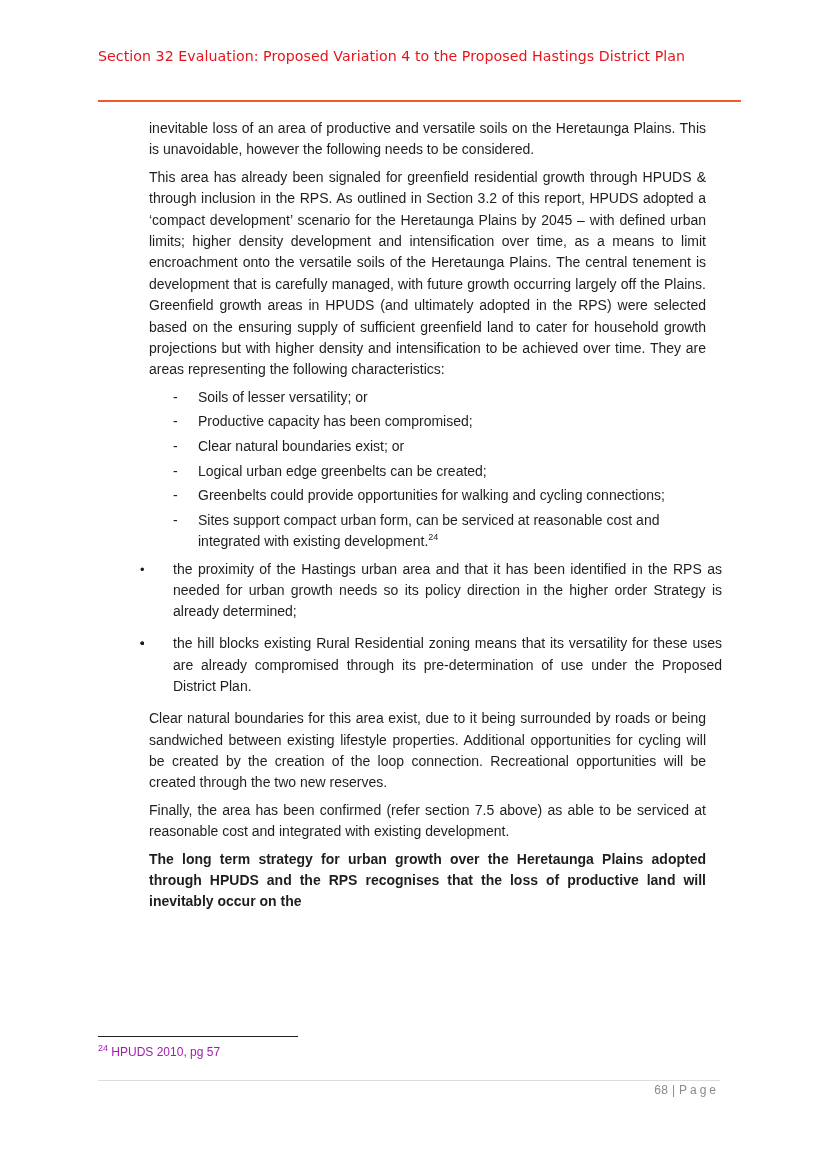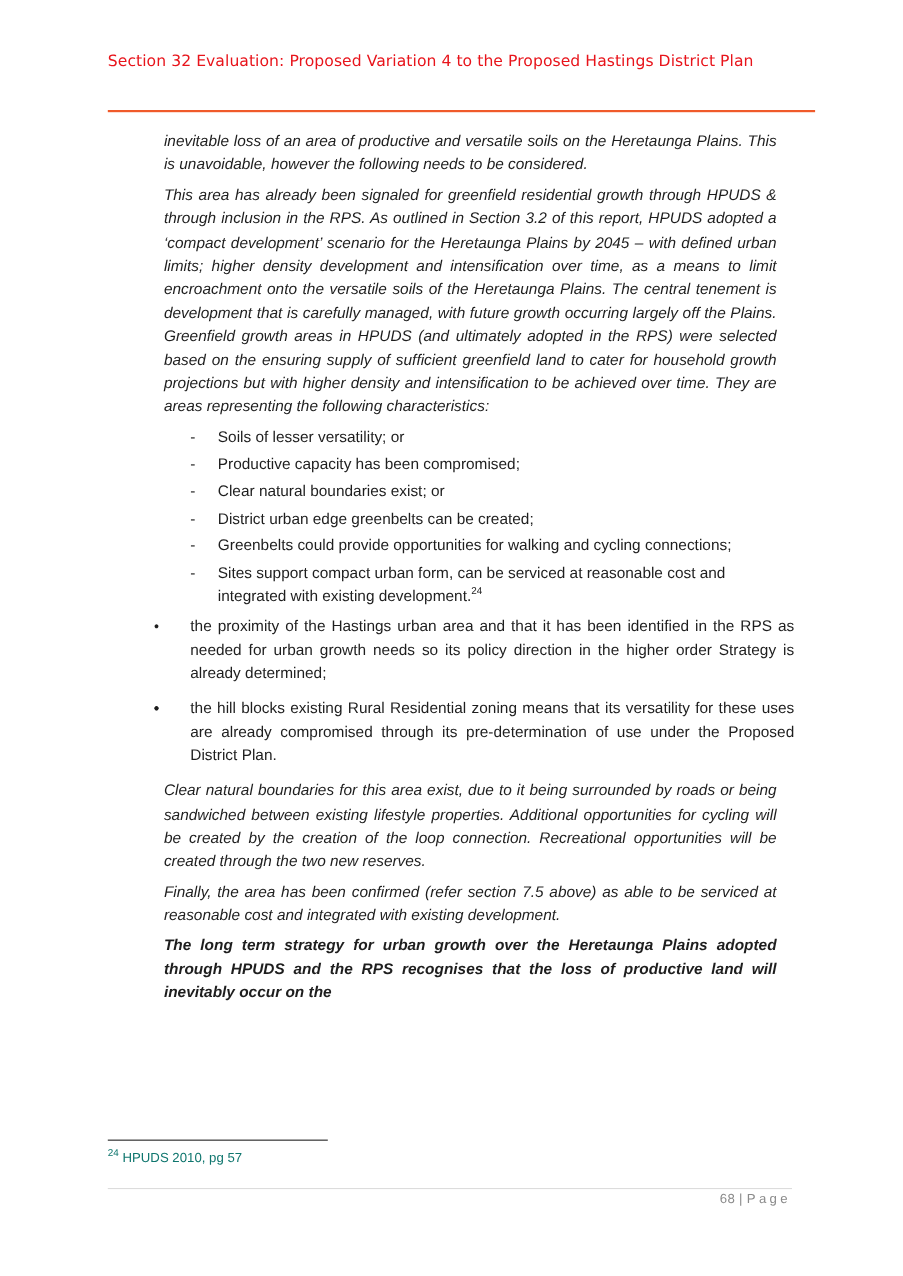--- a/index.html
+++ b/index.html
@@ -42,21 +42,20 @@
       width: 573px;
       font-family: "Liberation Sans", "DejaVu Sans", sans-serif;
       font-size: 14px;
       line-height: 21.4px;
       color: #1e1e1e;
     }
     .para {
       margin: 0 16px 6px 0;
       text-align: justify;
       text-align-last: left;
-      font-style: italic;
     }
     .para.bold {
       font-weight: bold;
     }
     .dash-list {
       list-style: none;
       margin: 0 0 6px 0;
       padding: 0;
     }
     .dash-list li {
@@ -100,21 +99,21 @@
       width: 200px;
       height: 1px;
       background: #222;
     }
     .footnote {
       position: absolute;
       left: 98px;
       top: 1045px;
       font-family: "Liberation Sans", "DejaVu Sans", sans-serif;
       font-size: 12px;
-      color: #0f766e;
+      color: #a21caf;
     }
     .footer-rule {
       position: absolute;
       left: 98px;
       top: 1080px;
       width: 622px;
       height: 1px;
       background: #dcdcdc;
     }
     .page-number {
@@ -138,21 +137,21 @@
 <div class="header-rule"></div>
 
 <div class="body">
   <p class="para">inevitable loss of an area of productive and versatile soils on the Heretaunga Plains. This is unavoidable, however the following needs to be considered.</p>
   <p class="para">This area has already been signaled for greenfield residential growth through HPUDS &amp; through inclusion in the RPS.  As outlined in Section 3.2 of this report, HPUDS adopted a ‘compact development’ scenario for the Heretaunga Plains by 2045 – with defined urban limits; higher density development and intensification over time, as a means to limit encroachment onto the versatile soils of the Heretaunga Plains.  The central tenement is development that is carefully managed, with future growth occurring largely off the Plains. Greenfield growth areas in HPUDS (and ultimately adopted in the RPS) were selected based on the ensuring supply of sufficient greenfield land to cater for household growth projections but with higher density and intensification to be achieved over time. They are areas representing the following characteristics:</p>
 
   <ul class="dash-list">
     <li><span class="marker">-</span><span>Soils of lesser versatility; or</span></li>
     <li><span class="marker">-</span><span>Productive capacity has been compromised;</span></li>
     <li><span class="marker">-</span><span>Clear natural boundaries exist; or</span></li>
-    <li><span class="marker">-</span><span>District urban edge greenbelts can be created;</span></li>
+    <li><span class="marker">-</span><span>Logical urban edge greenbelts can be created;</span></li>
     <li><span class="marker">-</span><span>Greenbelts could provide opportunities for walking and cycling connections;</span></li>
     <li><span class="marker">-</span><span>Sites support compact urban form, can be serviced at reasonable cost and integrated with existing development.</span><sup>24</sup></li>
   </ul>
 
 
   <ul class="bullet-list">
     <li><span class="marker">•</span><span>the proximity of the Hastings urban area and that it has been identified in the RPS as needed for urban growth needs so its policy direction in the higher order Strategy is already determined;</span></li>
     <li><span class="marker">•</span></li>
     <li><span class="marker">•</span></li>
     <li><span class="marker">•</span><span>the hill blocks existing Rural Residential zoning means that its versatility for these uses are already compromised through its pre-determination of use under the Proposed District Plan.</span></li>

